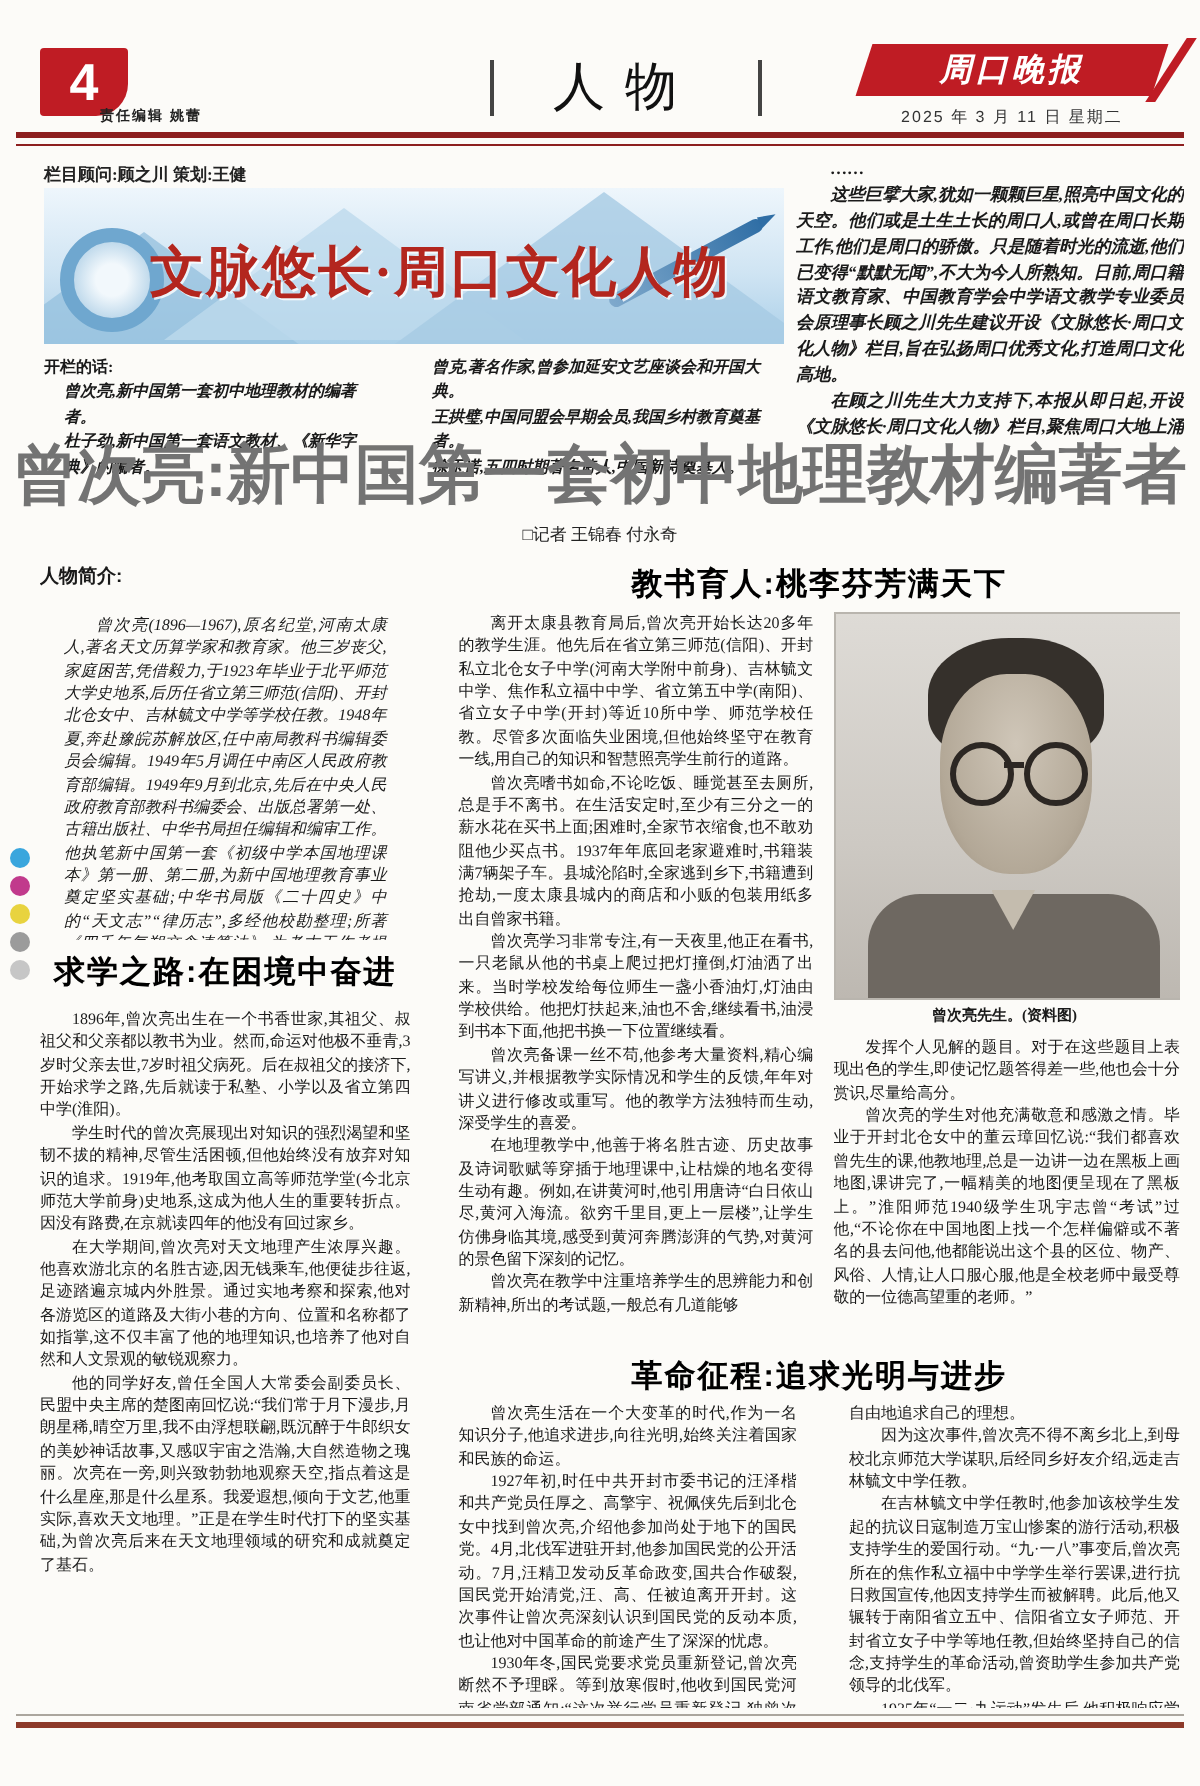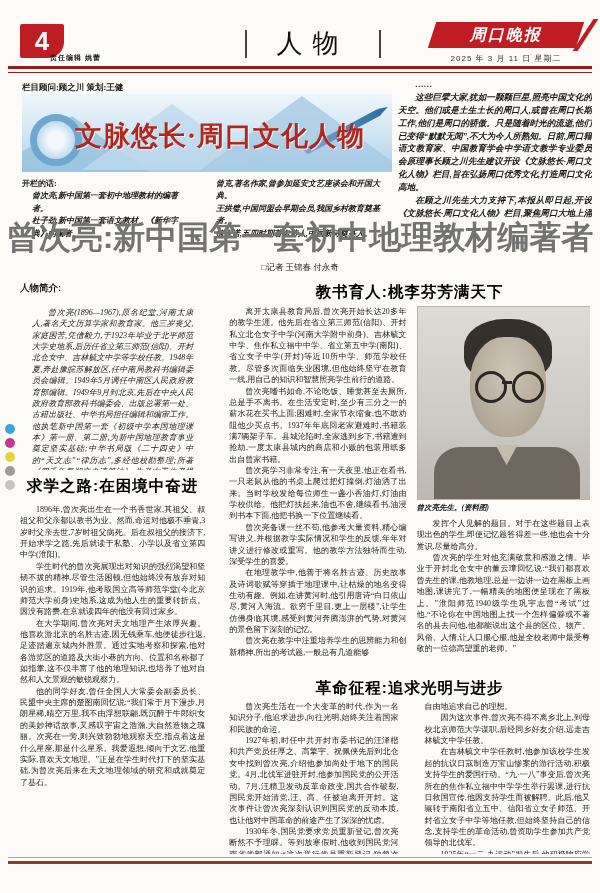--- a/index.html
+++ b/index.html
@@ -79,21 +79,21 @@
   .face{position:absolute;left:52px;top:30px;width:76px;height:100px;
         background:radial-gradient(ellipse at 50% 35%,#cfc6b8 0%,#b3a897 70%,#998d7c 100%);
         border-radius:44% 44% 46% 46%;}
   .glass{position:absolute;top:64px;width:26px;height:26px;border:3px solid #2c2723;border-radius:50%;}
   .glassL{left:57px;} .glassR{left:94px;}
   .bridge{position:absolute;left:84px;top:74px;width:10px;height:3px;background:#2c2723;}
   .shoulders{position:absolute;left:16px;bottom:-6px;width:146px;height:58px;background:#6e6861;
              border-radius:26px 26px 0 0;}
   .collar{position:absolute;left:78px;bottom:34px;width:22px;height:20px;background:#c4bcae;
           clip-path:polygon(50% 100%,0 0,100% 0);}
-  .caption{font-size:7.5px;text-align:left;margin:3px 2px 5px 0;font-weight:bold;font-style:italic;}
+  .caption{font-size:7.5px;text-align:center;margin:3px 2px 5px 0;font-weight:bold;}
   
   .reg{position:absolute;left:5px;width:10px;height:10px;border-radius:50%;}
   
   .rule-bot1{position:absolute;left:8px;right:8px;top:857px;border-top:1px solid #aba69e;}
   .rule-bot2{position:absolute;left:8px;right:8px;top:861px;border-top:3px solid #8d3a2a;}
 </style>
 </head>
 <body>
 
 <div class="page">

